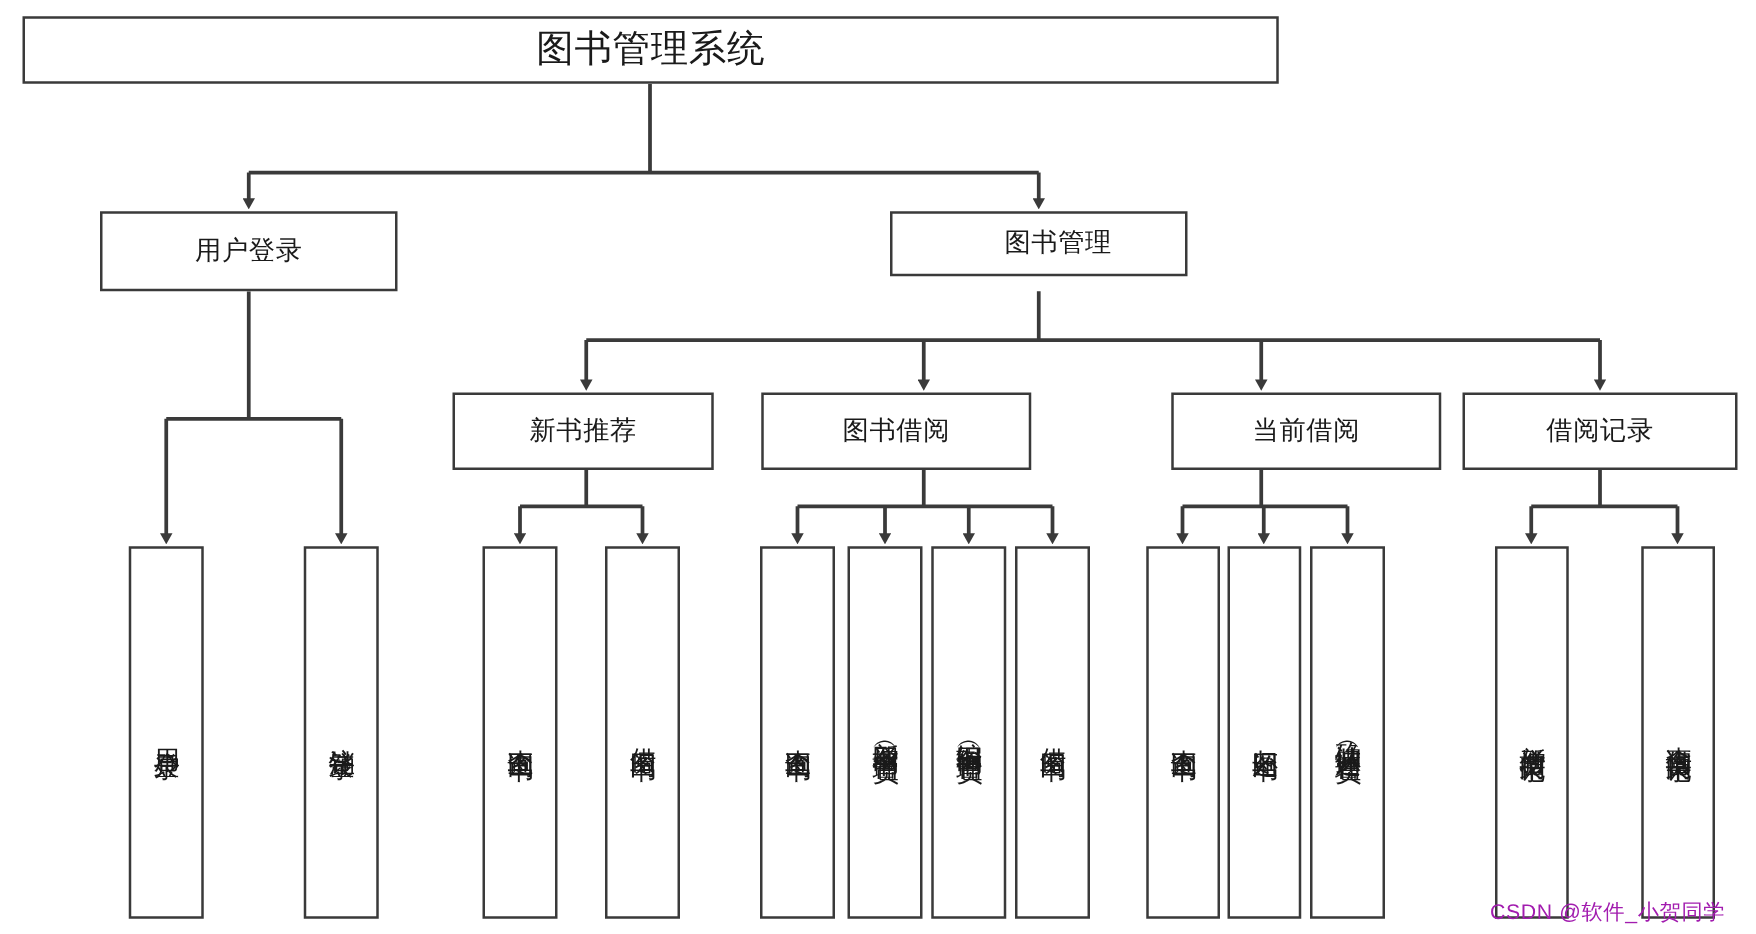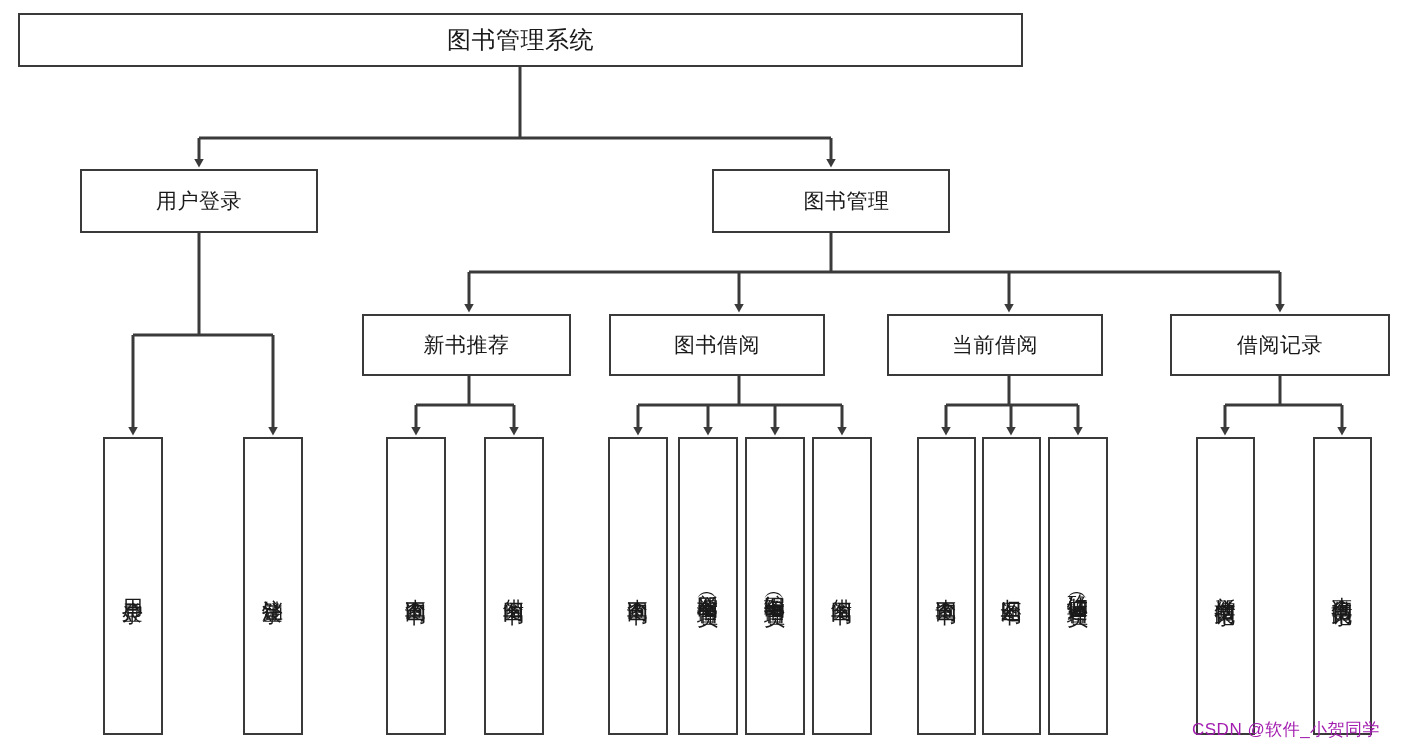--- a/index.html
+++ b/index.html
@@ -46,21 +46,21 @@
   }
   .node-box.vertical .node-label {
     writing-mode: vertical-rl;
     text-orientation: upright;
     font-size: 21px;
     letter-spacing: 2px;
     line-height: 1.0;
     white-space: nowrap;
   }
   .node-box.root .node-label {
-    font-size: 24px;
+    font-size: 30px;
   }
   .watermark {
     position: absolute;
     color: #a21caf;
     font-size: 17px;
     letter-spacing: 0.5px;
     white-space: nowrap;
     pointer-events: none;
   }
 </style>
@@ -120,31 +120,31 @@
     </g>
   </svg>
 
   <div class="node-box root" style="left: 18px; top: 13px; width: 1005px; height: 54px;">
     <span class="node-label">图书管理系统</span>
   </div>
 
   <div class="node-box" style="left: 80px; top: 169px; width: 238px; height: 64px;">
     <span class="node-label">用户登录</span>
   </div>
-  <div class="node-box" style="left: 712px; top: 169px; width: 238px; height: 64px; padding-left: 31px;">
+  <div class="node-box" style="left: 712px; top: 169px; width: 238px; height: 52px; padding-left: 31px;">
     <span class="node-label">图书管理</span>
   </div>
 
   <div class="node-box" style="left: 362px; top: 314px; width: 209px; height: 62px;">
     <span class="node-label">新书推荐</span>
   </div>
   <div class="node-box" style="left: 609px; top: 314px; width: 216px; height: 62px;">
     <span class="node-label">图书借阅</span>
   </div>
-  <div class="node-box" style="left: 887px; top: 314px; width: 216px; height: 62px;">
+  <div class="node-box" style="left: 937px; top: 314px; width: 216px; height: 62px;">
     <span class="node-label">当前借阅</span>
   </div>
   <div class="node-box" style="left: 1170px; top: 314px; width: 220px; height: 62px;">
     <span class="node-label">借阅记录</span>
   </div>
 
   <div class="node-box vertical" style="left: 103px; top: 437px; width: 60px; height: 298px;">
     <span class="node-label">用户登录</span>
   </div>
   <div class="node-box vertical" style="left: 243px; top: 437px; width: 60px; height: 298px;">

